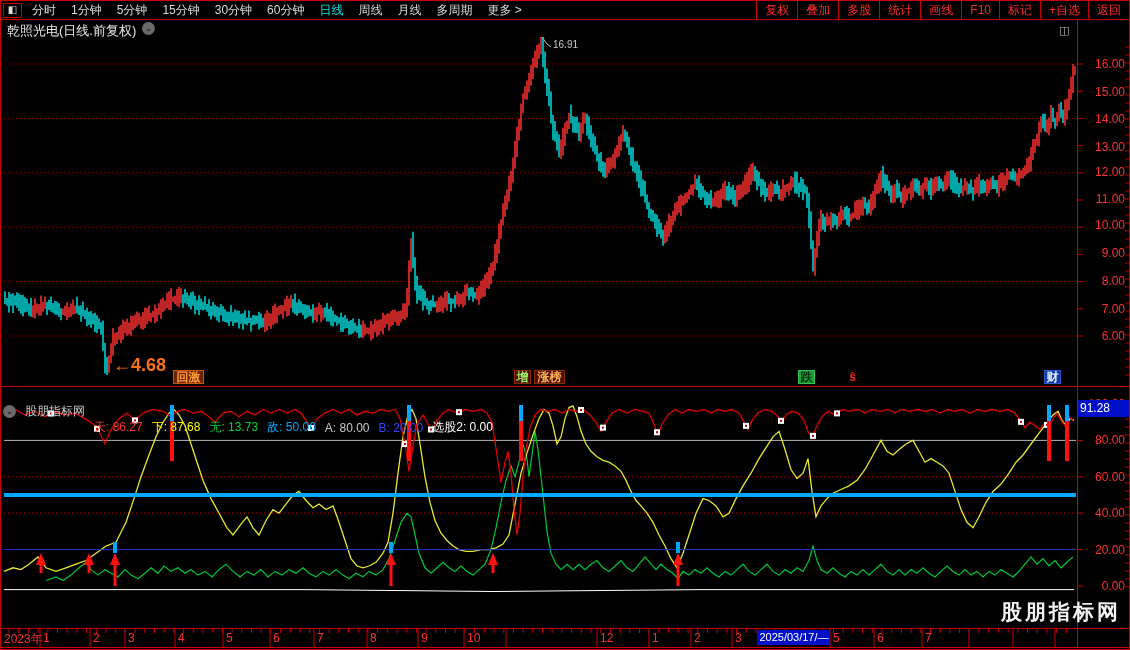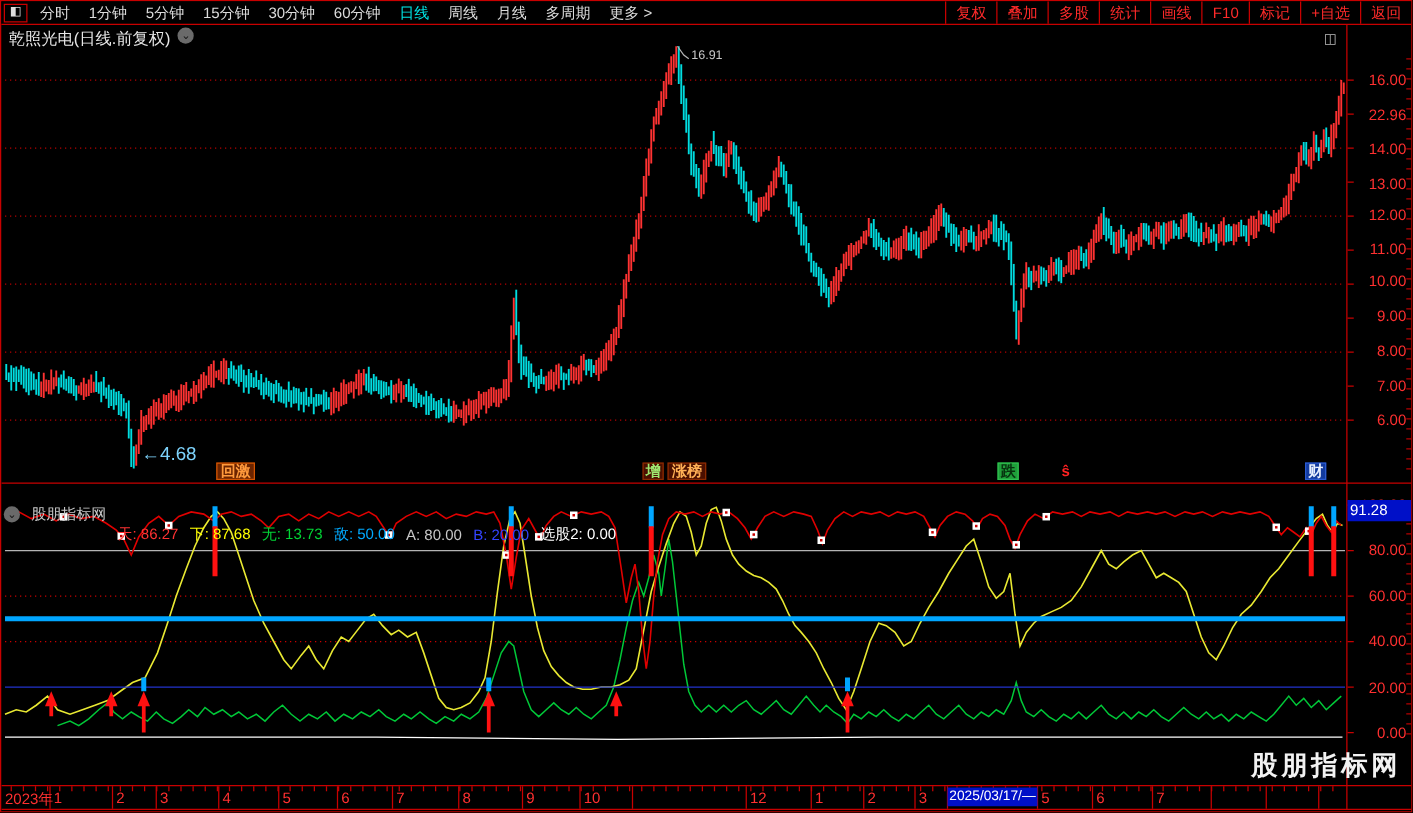--- a/index.html
+++ b/index.html
@@ -25,21 +25,21 @@
   
   .axlab{position:absolute;left:1080px;width:44px;text-align:right;color:#ff3030;font-size:12px;height:16px;line-height:16px;z-index:4;}
   .molab{position:absolute;top:630px;color:#ff3030;font-size:12px;z-index:6;}
   #year-label{position:absolute;left:3px;top:630px;color:#ff3030;font-size:12px;z-index:6;}
   #date-box{position:absolute;left:757px;top:629px;width:72px;height:15px;background:#0010c8;color:#fff;
             font-size:11px;line-height:15px;text-align:center;z-index:7;}
   #value-box{position:absolute;left:1077px;top:399px;width:51px;height:17px;background:#0010c8;color:#fff;
              font-size:12px;line-height:17px;padding-left:2px;box-sizing:border-box;z-index:7;}
   
   #anno-high{position:absolute;left:552px;top:38px;color:#c8c8c8;font-size:10px;z-index:4;}
-  #anno-low{position:absolute;left:112px;top:354px;color:#7dd3fc;font-size:15px;z-index:4;}
+  #anno-low{position:absolute;left:112px;top:354px;color:#f97316;font-size:18px;z-index:4;font-weight:bold;}
   
   #ind-header{position:absolute;left:2px;top:386px;display:flex;align-items:center;gap:9px;font-size:12px;z-index:6;white-space:nowrap;}
   #ind-name{color:#c8c8c8;}
   .ind-field{white-space:nowrap;margin-top:32px;}
   
   .badge{position:absolute;top:369px;height:14px;font-size:12px;line-height:13px;text-align:center;
          font-weight:bold;border:1px solid;box-sizing:border-box;z-index:5;}
   
   #watermark{position:absolute;right:8px;top:597px;text-align:right;color:#f2f2f2;z-index:8;}
   #wm1{font-size:21px;font-weight:bold;letter-spacing:3px;}
@@ -947,21 +947,21 @@
   </div>
 
   <div id="titlebar">
     <span id="title-text">乾照光电(日线.前复权)</span>
     <span class="chev-circle">⌄</span>
   </div>
   <div id="win-icon">◫</div>
 
   <div id="main-axis">
       <div class="axlab" style="top: 55px;">16.00</div>
-      <div class="axlab" style="top: 83px;">22.96</div>
+      <div class="axlab" style="top: 83px;">15.00</div>
       <div class="axlab" style="top: 110px;">14.00</div>
       <div class="axlab" style="top: 138px;">13.00</div>
       <div class="axlab" style="top: 163px;">12.00</div>
       <div class="axlab" style="top: 190px;">11.00</div>
       <div class="axlab" style="top: 216px;">10.00</div>
       <div class="axlab" style="top: 244px;">9.00</div>
       <div class="axlab" style="top: 272px;">8.00</div>
       <div class="axlab" style="top: 300px;">7.00</div>
       <div class="axlab" style="top: 327px;">6.00</div>
     </div>

